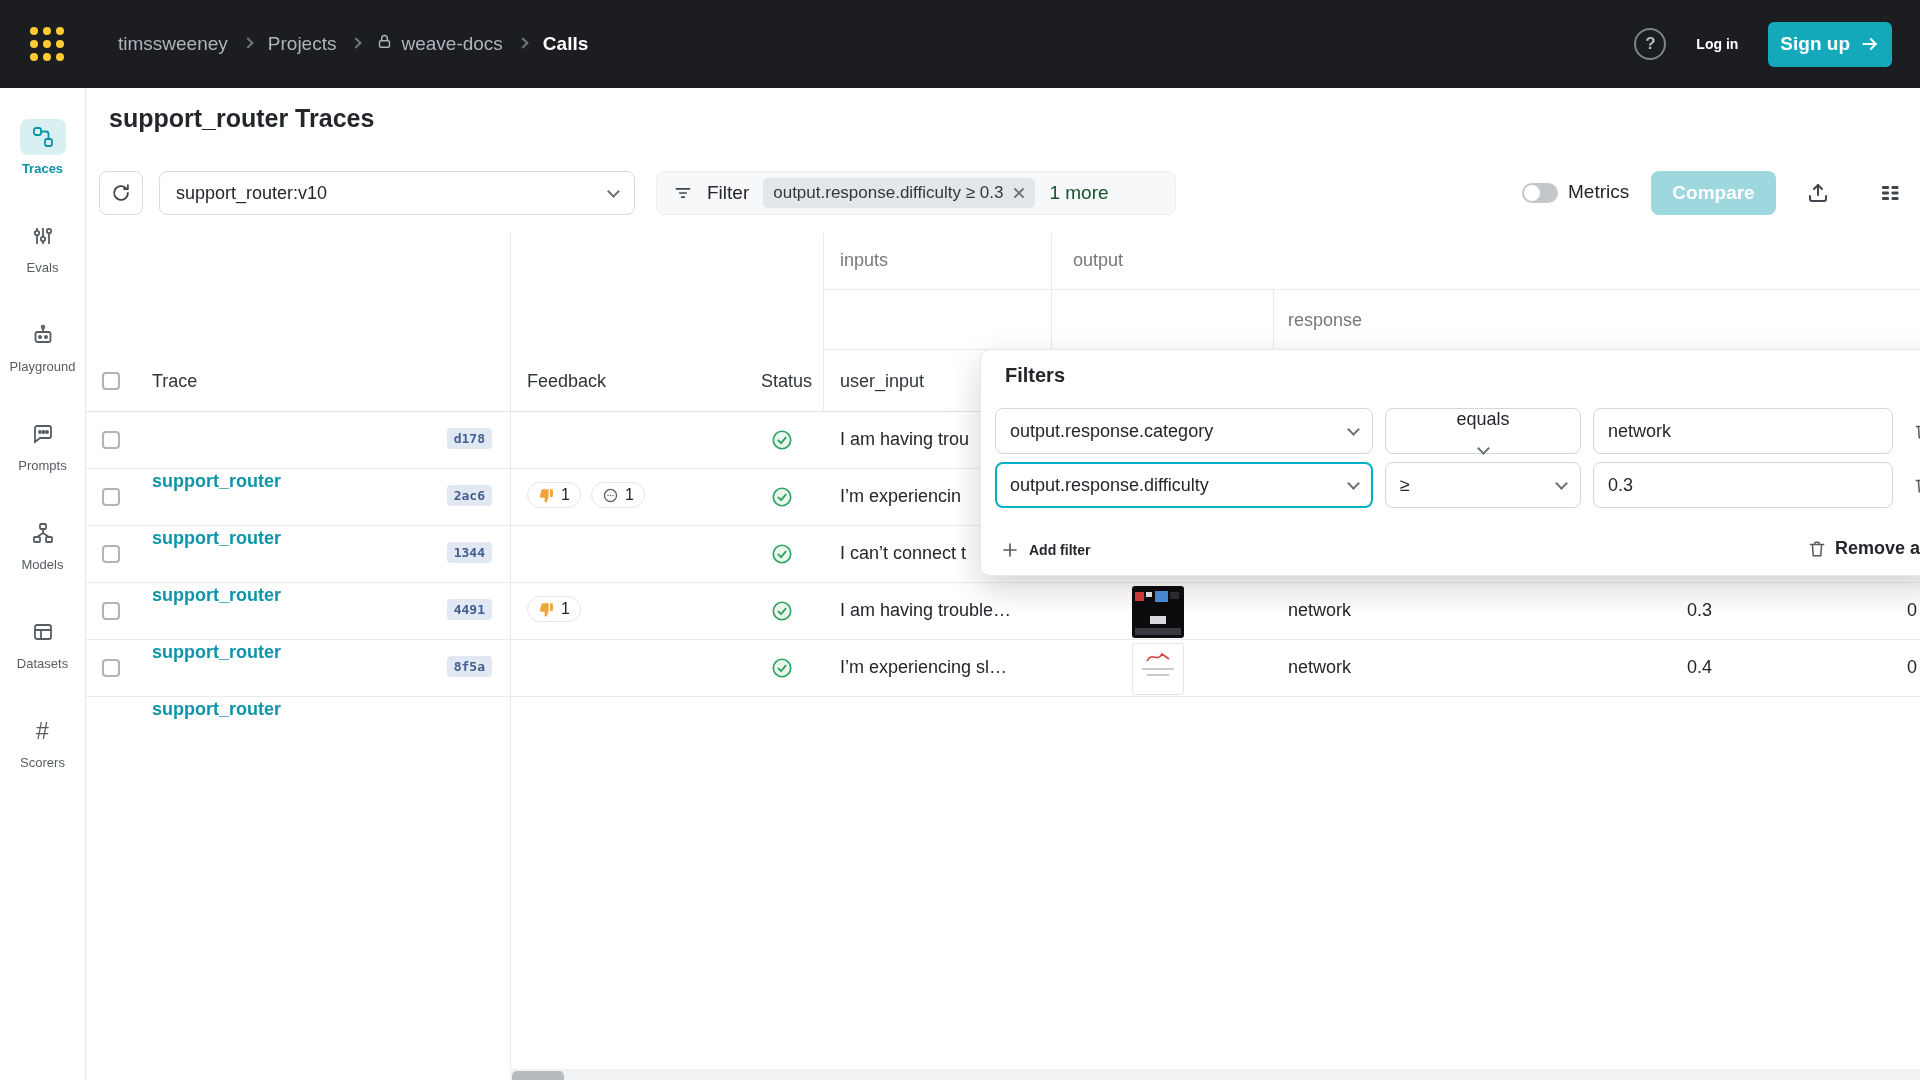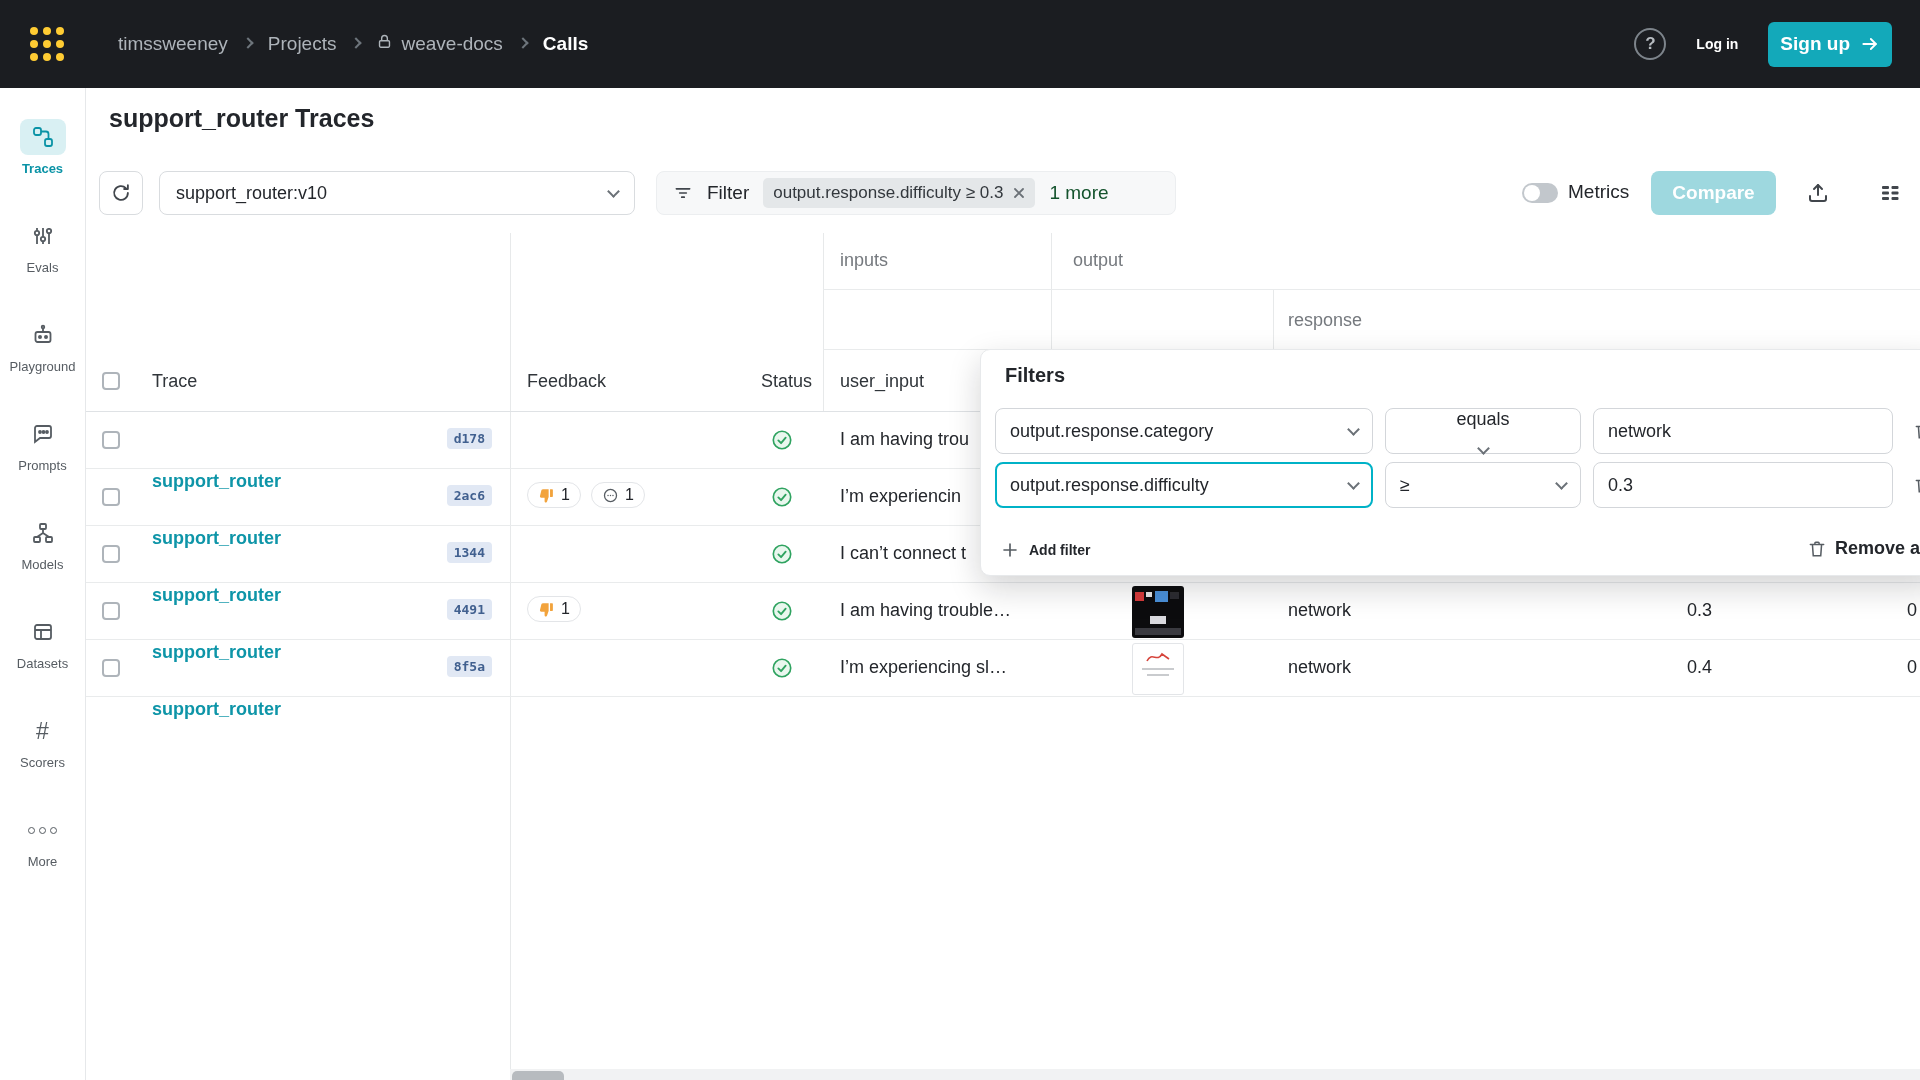--- a/index.html
+++ b/index.html
@@ -193,30 +193,20 @@
         <svg width="24" height="24" viewBox="0 0 24 24" fill="none" stroke="currentColor" stroke-width="1.8">
             <rect x="4" y="5" width="16" height="14" rx="2"></rect>
             <path d="M4 10h16M10 10v9"></path>
           </svg>
       </span>
       <span class="lbl">Datasets</span>
     </div>
     <div class="side-item">
       <span class="ic hash-glyph">#</span>
       <span class="lbl">Scorers</span>
-    </div>
-    <div class="side-item">
-      <span class="ic">
-          <span class="dots3">
-            <i></i>
-            <i></i>
-            <i></i>
-          </span>
-        </span>
-      <span class="lbl">More</span>
     </div>
   </aside>
 
   <main class="main">
     <h1 class="page-title">support_router Traces</h1>
 
     <button class="btn-sq" style="left:13px; top:83px;">
       <svg width="22" height="22" viewBox="0 0 24 24" fill="none" stroke="currentColor" stroke-width="2" stroke-linecap="round" stroke-linejoin="round">
           <path d="M19.5 12a7.5 7.5 0 1 1-2.2-5.3"></path>
           <polyline points="19.5 3.5 19.5 7.6 15.4 7.6"></polyline>

